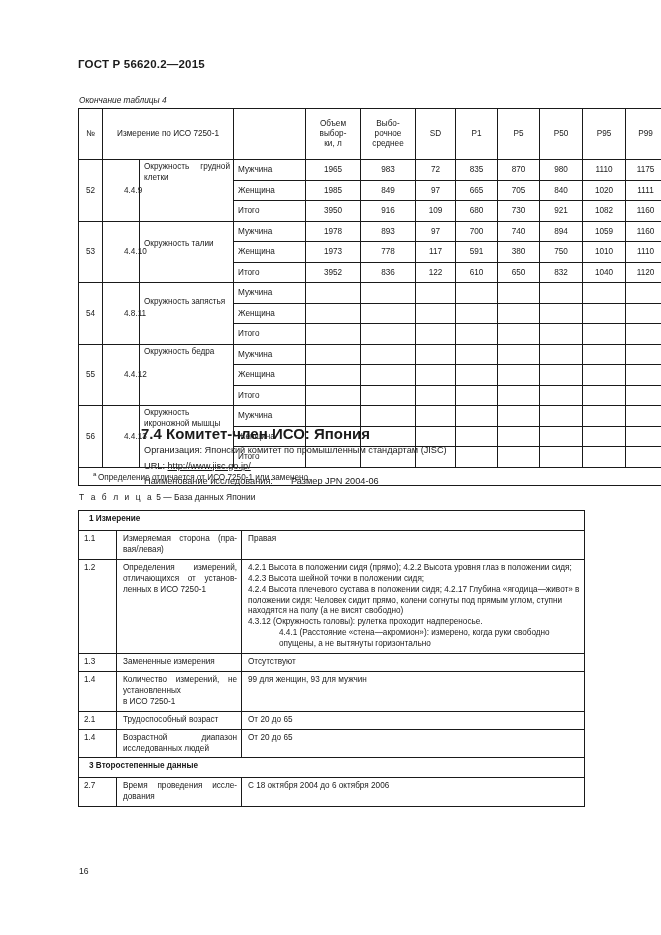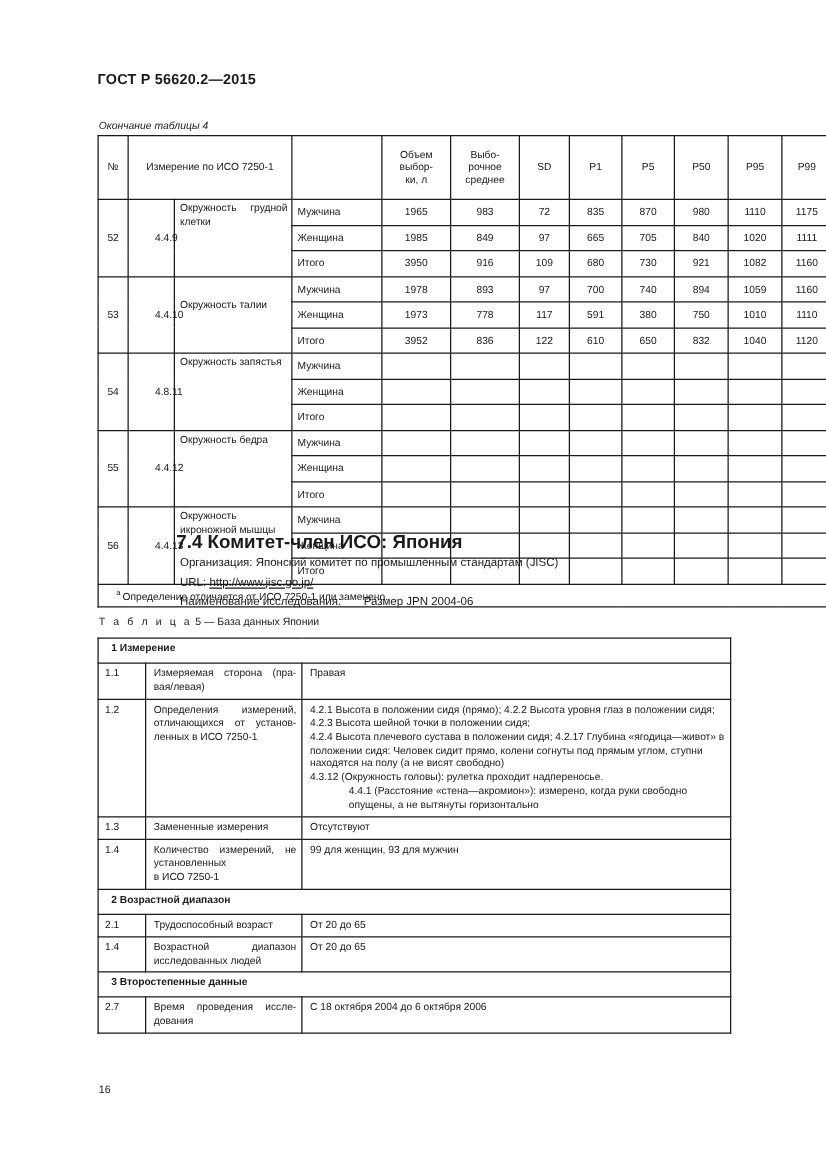--- a/index.html
+++ b/index.html
@@ -275,21 +275,21 @@
           <td class="num">122</td>
           <td class="num">610</td>
           <td class="num">650</td>
           <td class="num">832</td>
           <td class="num">1040</td>
           <td class="num">1120</td>
         </tr>
         <tr class="drow">
           <td class="idx" rowspan="3">54</td>
           <td class="code" rowspan="3">4.8.11</td>
-          <td class="desc" rowspan="3" style="vertical-align: top; padding-top: 2px;">Окружность запястья</td>
+          <td class="desc" rowspan="3" style="vertical-align: top; padding-top: 14px;">Окружность запястья</td>
           <td class="grp">Мужчина</td>
           <td class="num"></td>
           <td class="num"></td>
           <td class="num"></td>
           <td class="num"></td>
           <td class="num"></td>
           <td class="num"></td>
           <td class="num"></td>
           <td class="num"></td>
         </tr>
@@ -442,23 +442,20 @@
             <span class="ind1">Отсутствуют</span>
           </td>
         </tr>
         <tr>
           <td class="rnum">1.4</td>
           <td class="label">Количество измерений, не установленных<br>в ИСО 7250-1</td>
           <td class="value">
             <span class="ind1">99 для женщин, 93 для мужчин</span>
           </td>
         </tr>
-        <tr class="sect">
-          <td colspan="3">2 Возрастной диапазон</td>
-        </tr>
         <tr>
           <td class="rnum">2.1</td>
           <td class="label">Трудоспособный возраст</td>
           <td class="value">
             <span class="ind1">От 20 до 65</span>
           </td>
         </tr>
         <tr>
           <td class="rnum">1.4</td>
           <td class="label">Возрастной диапазон исследованных людей</td>

